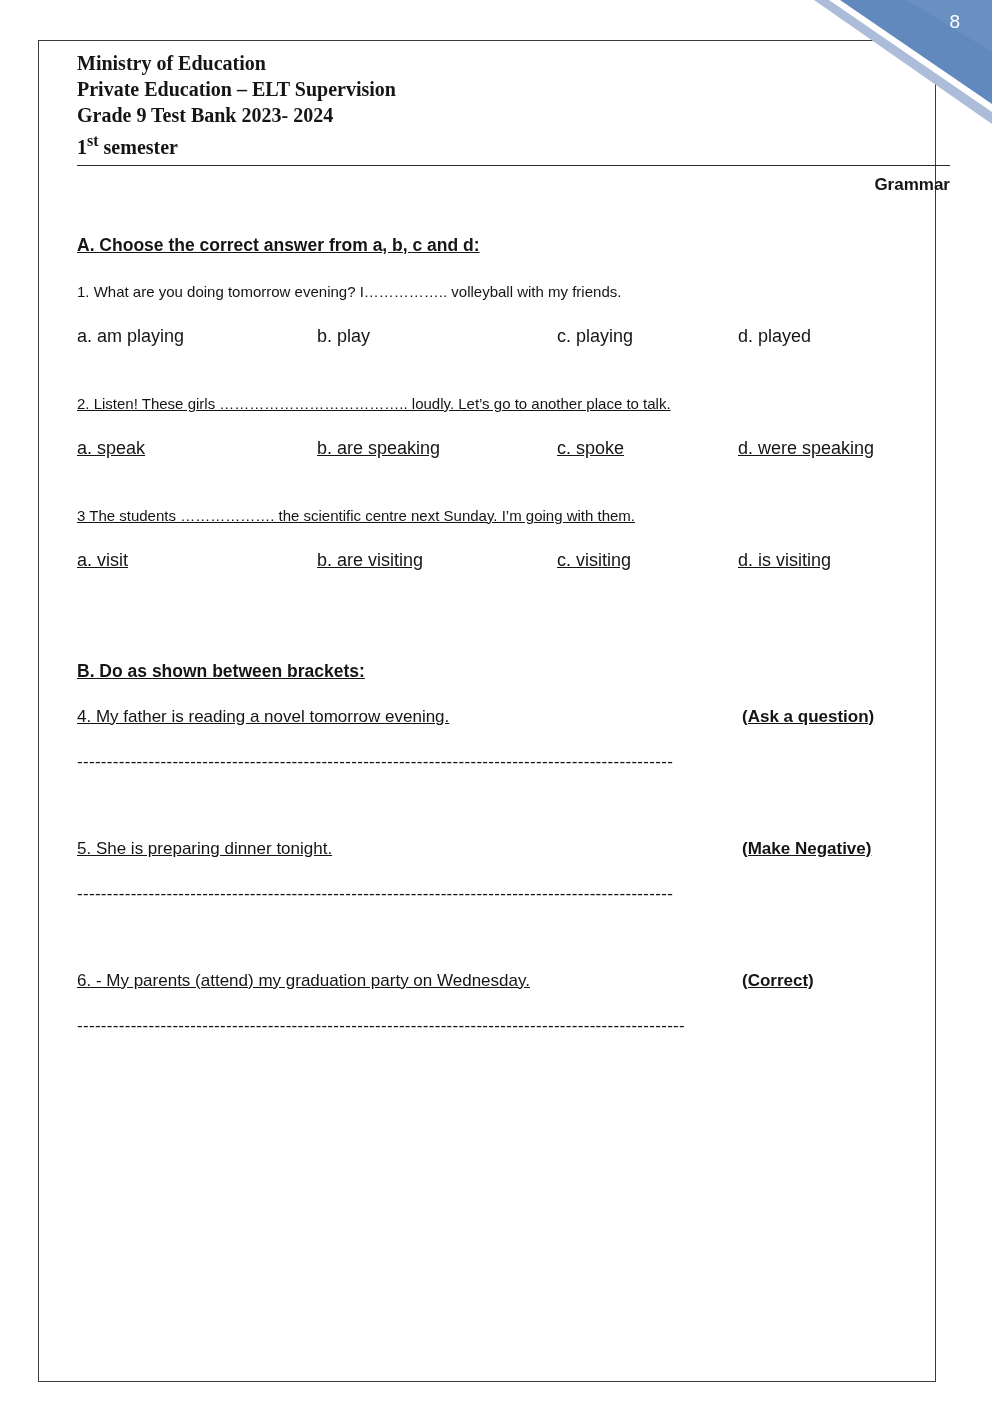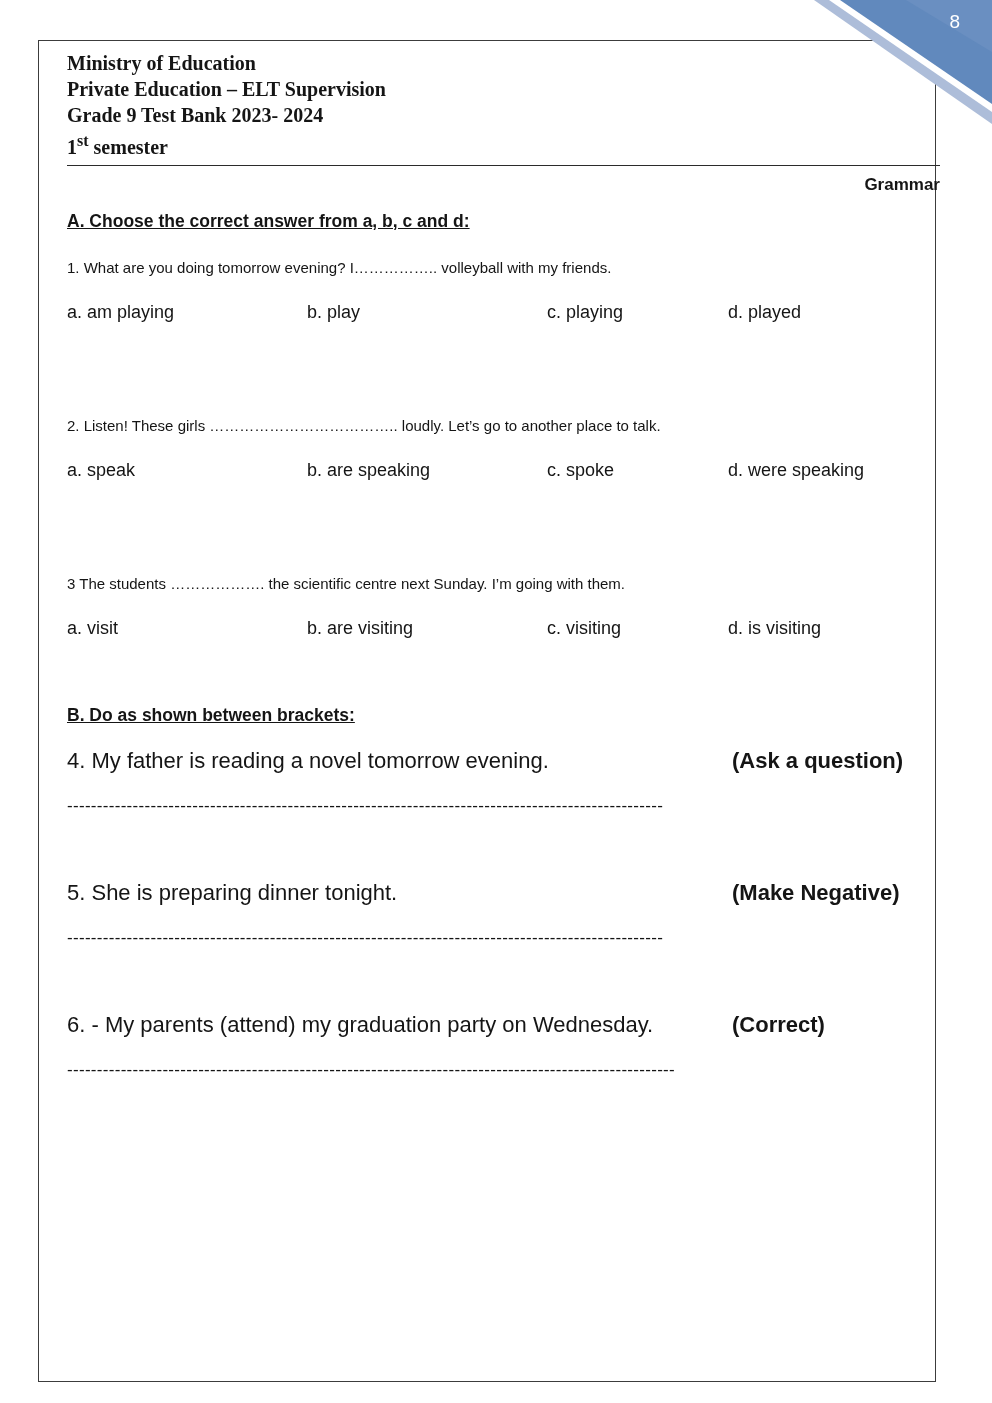--- a/index.html
+++ b/index.html
@@ -30,21 +30,21 @@
   .page-number {
     position: absolute;
     top: 11px; right: 32px;
     z-index: 4;
     color: #ffffff;
     font-size: 19px;
   }
 
   .content {
     position: absolute;
-    left: 67px; top: 50px;
+    left: 77px; top: 50px;
     width: 873px;
     z-index: 2;
   }
 
   .doc-header {
     font-family: "Liberation Serif", "DejaVu Serif", serif;
     font-weight: 700;
     font-size: 20px;
     line-height: 26px;
     padding-bottom: 5px;
@@ -56,45 +56,46 @@
     text-align: right;
     font-weight: 700;
     font-size: 17px;
     margin-top: 9px;
   }
 
   .sec-heading {
     font-weight: 700;
     font-size: 17.5px;
     text-decoration: underline;
-    margin-top: 16px;
+    margin-top: 40px;
   }
-  .sec-heading.second { margin-top: 64px; }
+  .sec-heading.second { margin-top: 88px; }
 
   .question { margin-top: 23px; }
-  .question + .question { margin-top: 88px; }
+  .question + .question { margin-top: 42px; text-decoration: underline; }
 
   .q-text { font-size: 15px; line-height: 25px; }
 
   .options {
     display: grid;
     grid-template-columns: 240px 240px 181px auto;
     font-size: 18px;
     line-height: 25px;
     margin-top: 20px;
   }
 
   .sb-item { margin-top: 22px; }
   .sb-item + .sb-item { margin-top: 62px; }
 
   .sb-row {
     display: grid;
     grid-template-columns: 665px auto;
-    font-size: 22px;
+    font-size: 17px;
     line-height: 25px;
+    text-decoration: underline;
   }
   .sb-instruction { font-weight: 700; white-space: nowrap; }
 
   .answer-line {
     font-size: 17px;
     line-height: 25px;
     margin-top: 20px;
     letter-spacing: 0.3px;
     white-space: nowrap;
     overflow: hidden;

